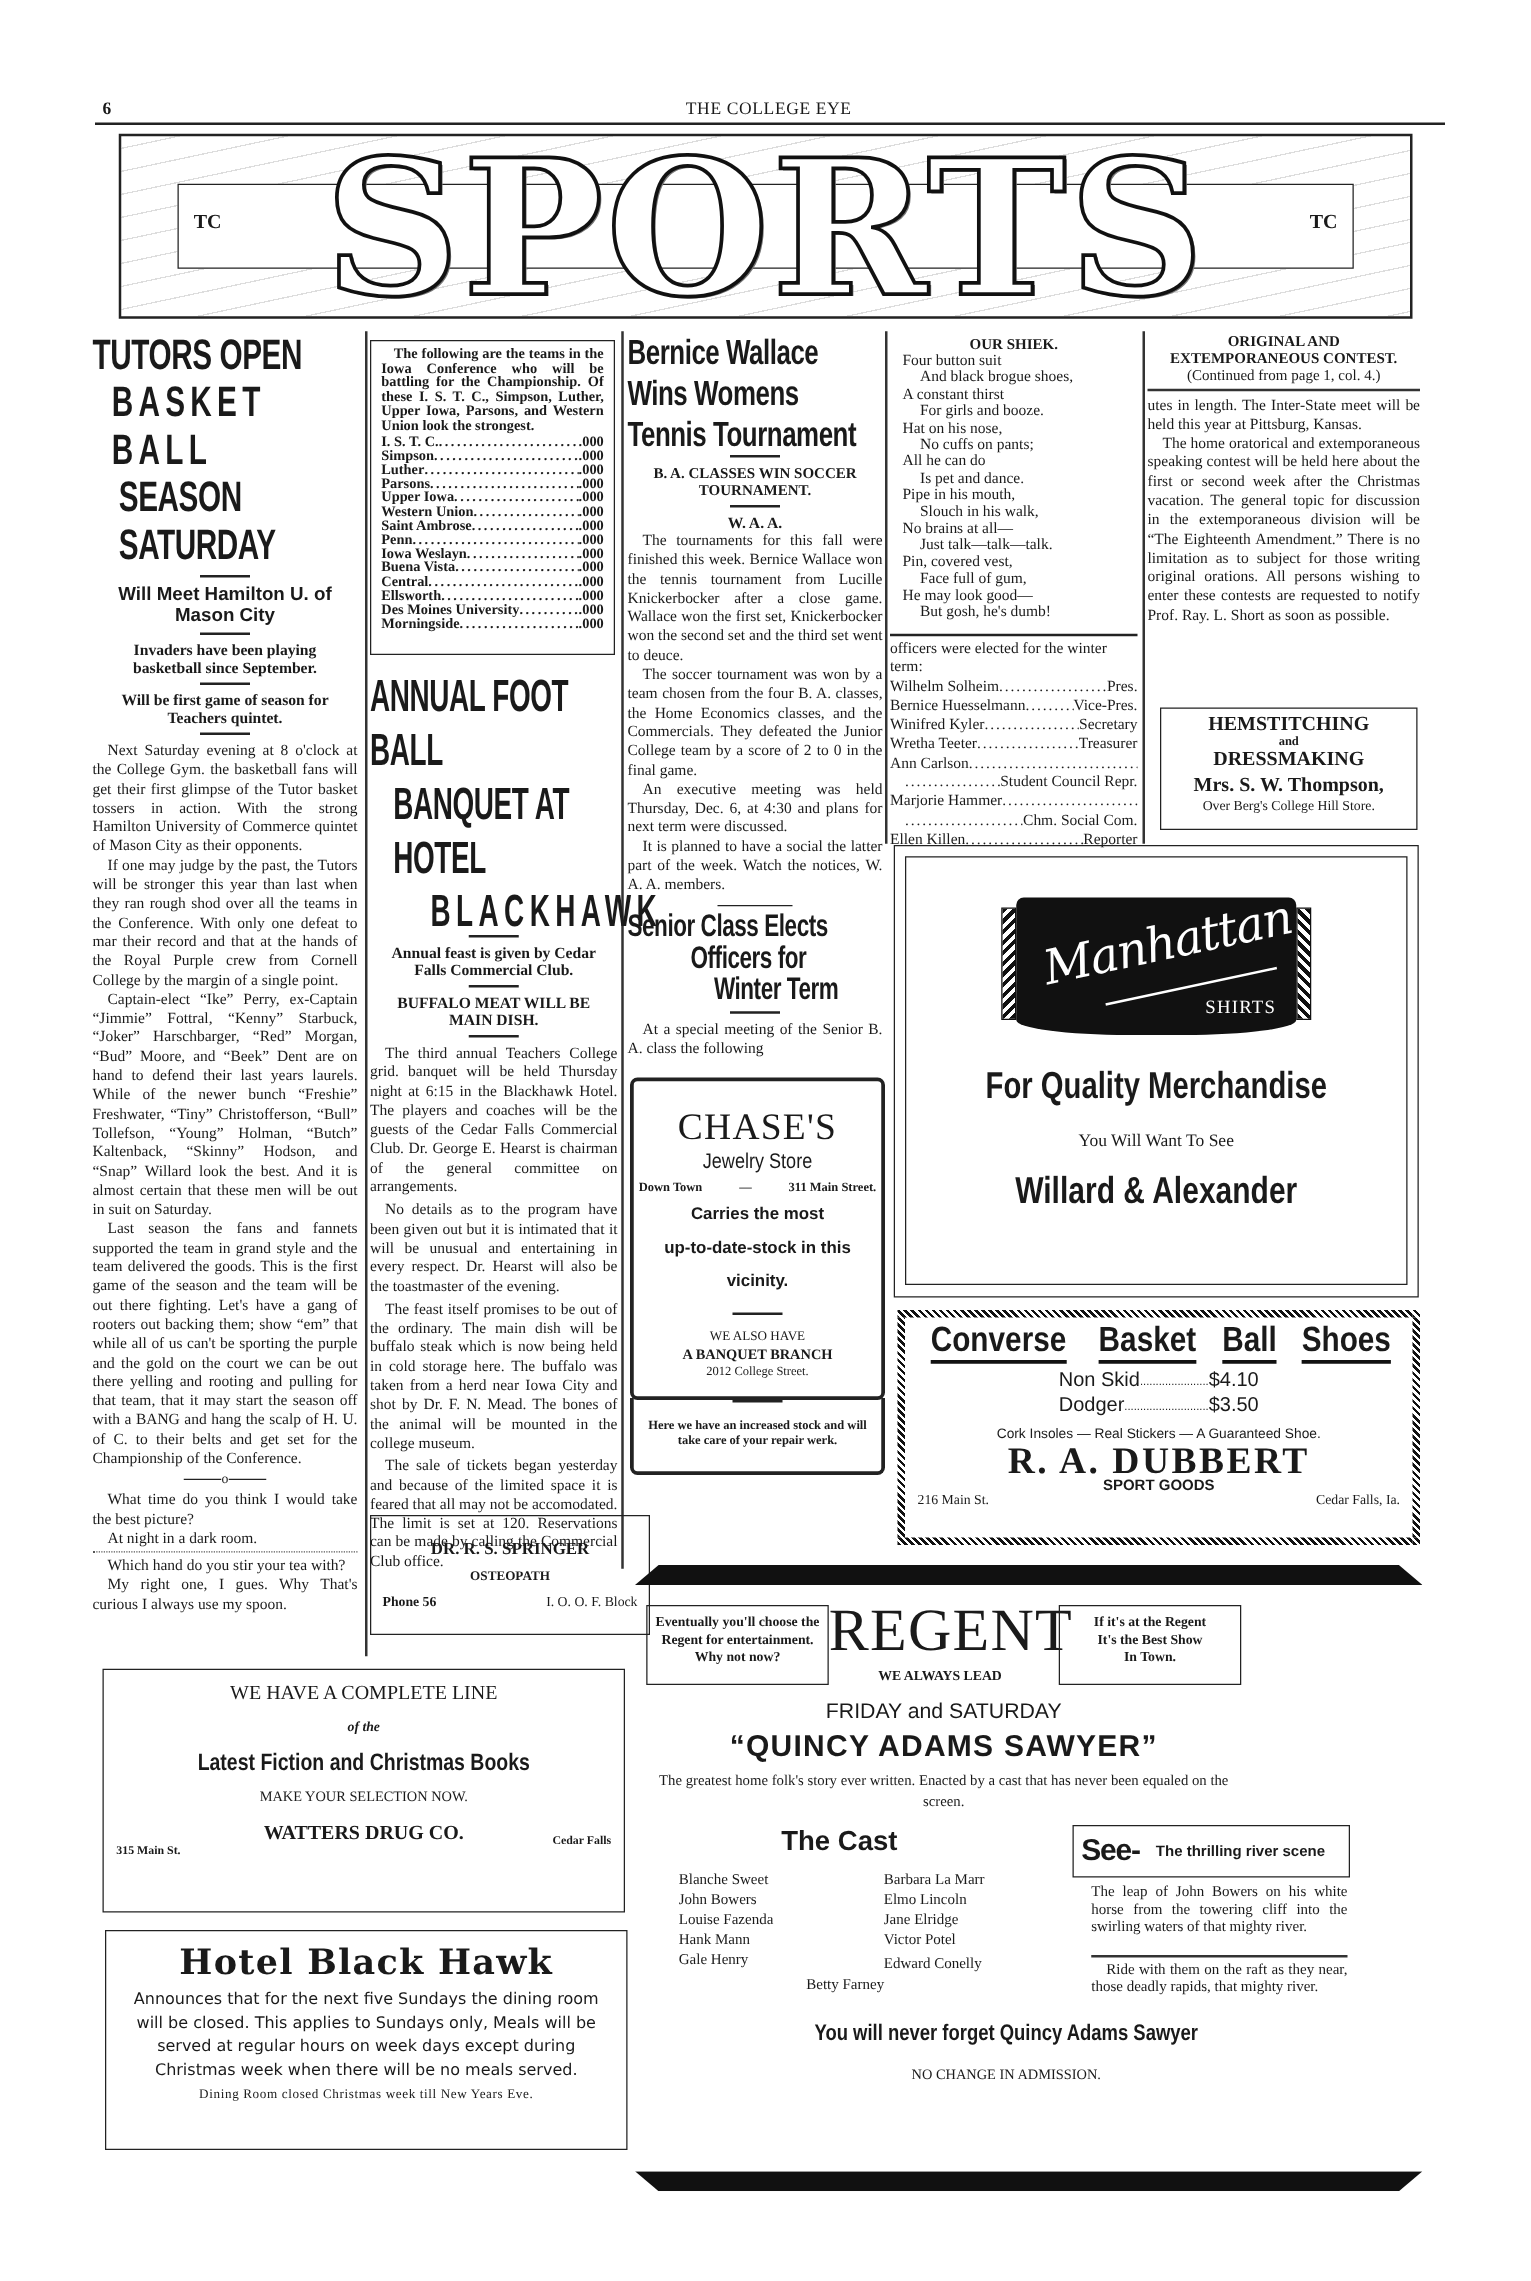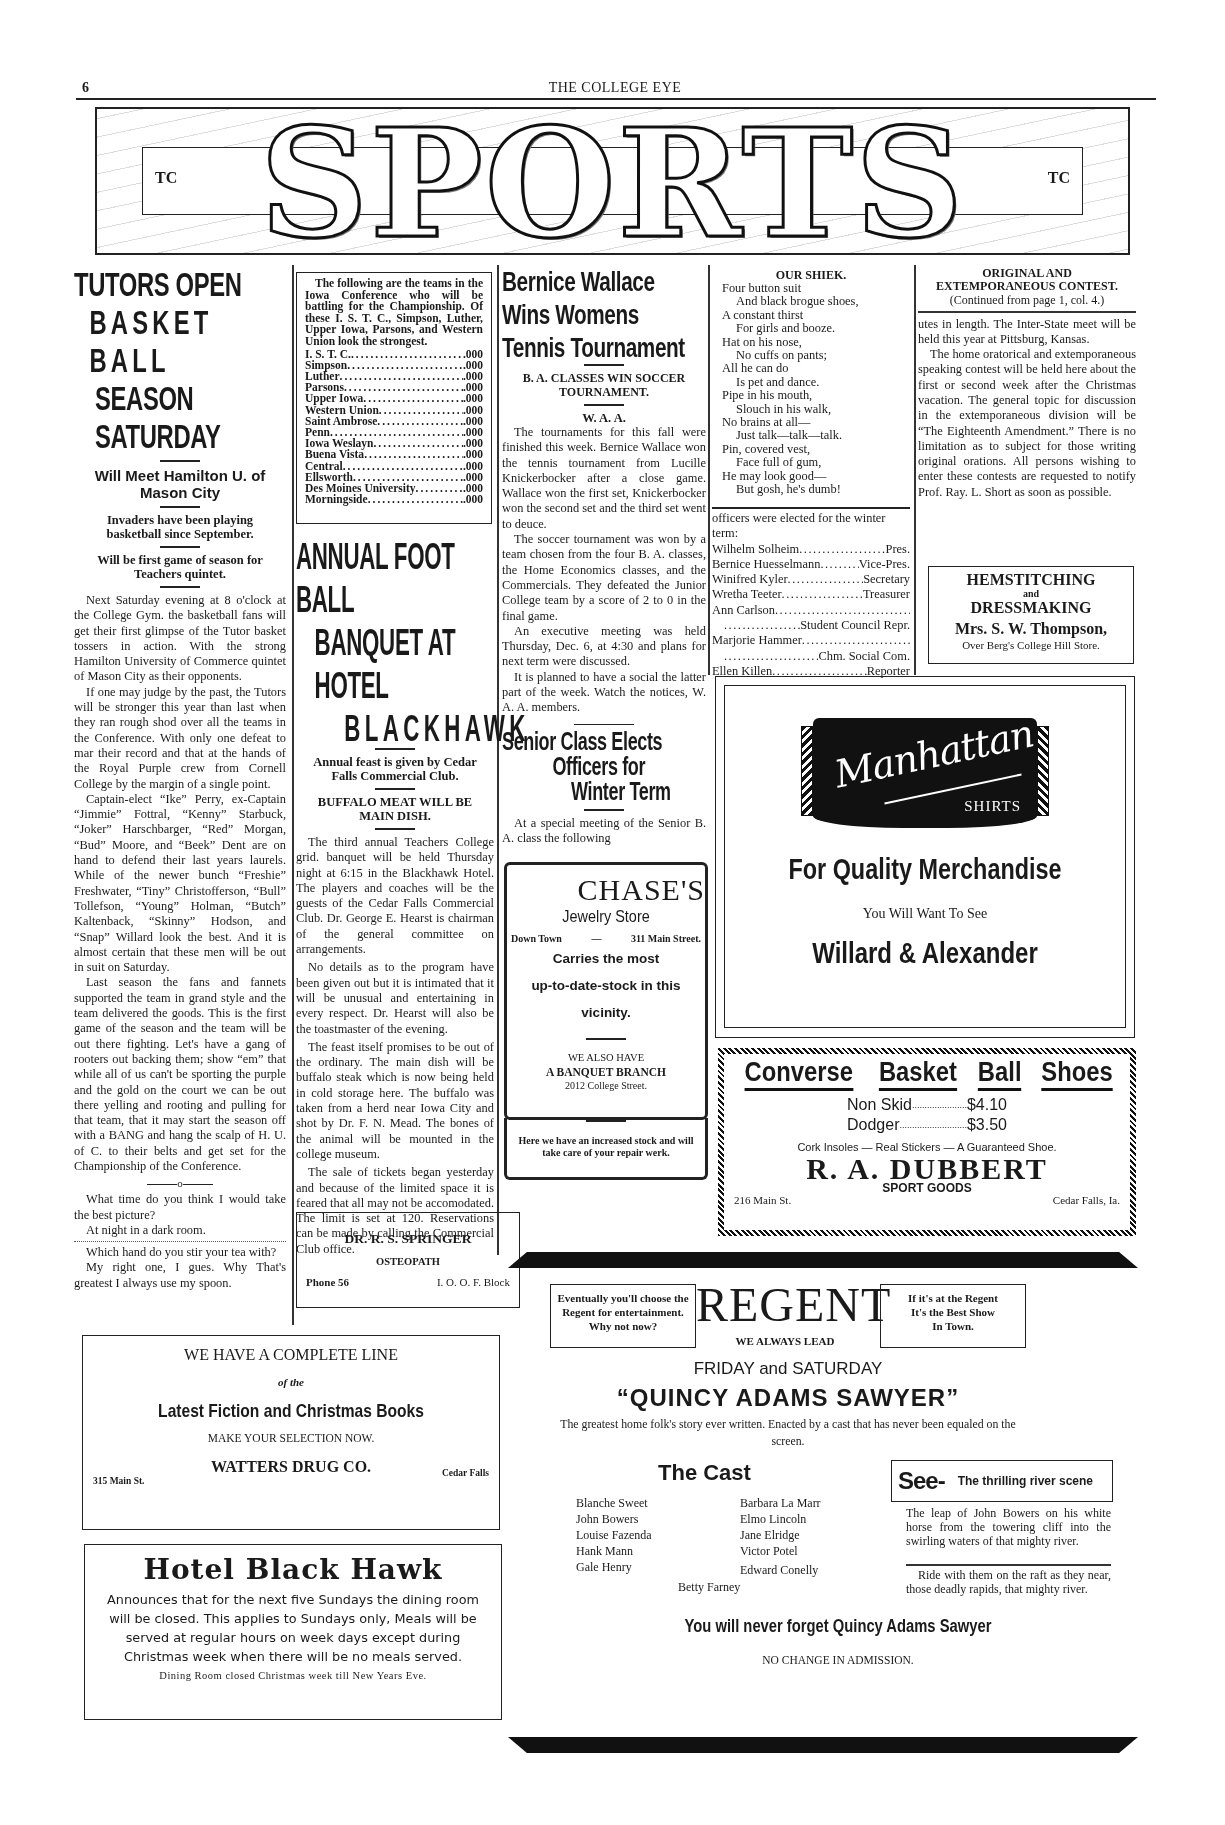--- a/index.html
+++ b/index.html
@@ -71,21 +71,21 @@
     <p>If one may judge by the past, the Tutors will be stronger this year than last when they ran rough shod over all the teams in the Conference. With only one defeat to mar their record and that at the hands of the Royal Purple crew from Cornell College by the margin of a single point.</p>
     <p>Captain-elect “Ike” Perry, ex-Captain “Jimmie” Fottral, “Kenny” Starbuck, “Joker” Harschbarger, “Red” Morgan, “Bud” Moore, and “Beek” Dent are on hand to defend their last years laurels. While of the newer bunch “Freshie” Freshwater, “Tiny” Christofferson, “Bull” Tollefson, “Young” Holman, “Butch” Kaltenback, “Skinny” Hodson, and “Snap” Willard look the best. And it is almost certain that these men will be out in suit on Saturday.</p>
     <p>Last season the fans and fannets supported the team in grand style and the team delivered the goods. This is the first game of the season and the team will be out there fighting. Let's have a gang of rooters out backing them; show “em” that while all of us can't be sporting the purple and the gold on the court we can be out there yelling and rooting and pulling for that team, that it may start the season off with a BANG and hang the scalp of H. U. of C. to their belts and get set for the Championship of the Conference.</p>
   </div>
   <div class="center" style="font-size:11px;line-height:12px;margin:3px 0;"><span style="display:inline-block;width:30px;border-top:1px solid #222;vertical-align:middle;"></span><span>o</span><span style="display:inline-block;width:30px;border-top:1px solid #222;vertical-align:middle;"></span></div>
   <div class="body-text">
     <p>What time do you think I would take the best picture?</p>
     <p>At night in a dark room.</p>
     <div style="border-top:1px dotted #555;margin:3px 0;"></div>
     <p>Which hand do you stir your tea with?</p>
-    <p>My right one, I gues. Why That's greatest I always use my spoon.</p>
+    <p>My right one, I gues. Why That's curious I always use my spoon.</p>
   </div>
 </div>
 
 <div class="box" style="left:296px;top:272px;width:196px;height:252px;border-width:1.5px;padding:5px 8px;">
   <div class="bold just" style="font-size:11.5px;line-height:11.6px;text-indent:10px;">The following are the teams in the Iowa Conference who will be battling for the Championship. Of these I. S. T. C., Simpson, Luther, Upper Iowa, Parsons, and Western Union look the strongest.</div>
   <div id="standings" style="margin-top:1px;text-align:center;">
     <div class="dots-row" style="font-size:11.5px;line-height:11.2px;">
         <span class="n">I. S. T. C.</span>
         <span class="d"></span>
         <span class="v">.000</span>
@@ -202,21 +202,21 @@
   <div class="headline-cond" style="font-size:25px;line-height:25px;transform:scaleX(0.72);transform-origin:left top;width:283px;">
     <div>Senior Class Elects</div>
     <div style="padding-left:70px;">Officers for</div>
     <div style="padding-left:96px;">Winter Term</div>
   </div>
   <div class="rule-short"></div>
   <div class="body-text" style="text-indent:12px;">At a special meeting of the Senior B. A. class the following</div>
 </div>
 
 <div class="box" style="left:504px;top:862px;width:204px;height:258px;border-width:3px;border-radius:6px;">
-  <div class="center" style="font-size:30px;margin-top:8px;letter-spacing:1px;text-align:right;">CHASE'S</div>
+  <div class="center" style="font-size:30px;margin-top:20px;letter-spacing:1px;">CHASE'S</div>
   <div class="center" style="font-family:'Liberation Sans',sans-serif;font-size:17px;transform:scaleX(0.85);">Jewelry Store</div>
   <div style="display:flex;justify-content:space-between;padding:0 4px;margin-top:6px;font-size:10px;font-weight:bold;">
     <span>Down Town</span>
       <span>—</span>
       <span>311 Main Street.</span>
   </div>
   <div class="center bold" style="font-family:'Liberation Sans',sans-serif;font-size:13.5px;line-height:27px;margin-top:1px;">
     <div>Carries the most</div>
     <div>up-to-date-stock in this</div>
     <div>vicinity.</div>
@@ -370,21 +370,21 @@
 </div>
 
 <div class="box" style="left:84px;top:1544px;width:418px;height:176px;border-width:1.5px;">
   <div class="center bold" style="font-family:'DejaVu Serif',serif;font-size:28px;margin-top:8px;letter-spacing:1px;">Hotel Black Hawk</div>
   <div class="center" style="font-family:'DejaVu Sans',sans-serif;font-size:12.8px;line-height:19px;padding:4px 14px 0;">Announces that for the next five Sundays the dining room will be closed. This applies to Sundays only, Meals will be served at regular hours on week days except during Christmas week when there will be no meals served.</div>
   <div class="center" style="font-size:10.5px;margin-top:4px;letter-spacing:0.5px;">Dining Room closed Christmas week till New Years Eve.</div>
 </div>
 
 <div style="position:absolute;left:508px;top:1252px;width:630px;height:16px;background:#111;clip-path:polygon(3% 0,97% 0,100% 100%,0 100%);"></div>
 <div style="position:absolute;left:508px;top:1737px;width:630px;height:16px;background:#111;clip-path:polygon(0 0,100% 0,97% 100%,3% 100%);"></div>
-<div class="abs" style="left:528px;top:1270px;width:615px;height:466px;">
+<div class="abs" style="left:495px;top:1270px;width:615px;height:466px;">
   <div class="box" style="left:22px;top:14px;width:146px;height:64px;border-width:1.5px;font-weight:bold;font-size:11px;line-height:14px;text-align:center;padding:6px 4px;">Eventually you'll choose the Regent for entertainment. Why not now?</div>
   <div class="abs center" style="left:168px;top:10px;width:178px;font-size:48px;line-height:50px;letter-spacing:1px;">REGENT</div>
   <div class="box" style="left:352px;top:14px;width:146px;height:64px;border-width:1.5px;font-weight:bold;font-size:11px;line-height:14px;text-align:center;padding:6px 4px;">
     <div>If it's at the Regent</div>
     <div>It's the Best Show</div>
     <div>In Town.</div>
   </div>
   <div class="abs center bold" style="left:168px;top:65px;width:178px;font-size:11px;">WE ALWAYS LEAD</div>
   <div class="abs center" style="left:0;top:89px;width:520px;font-family:'Liberation Sans',sans-serif;font-size:17px;">FRIDAY and SATURDAY</div>
   <div class="abs center bold" style="left:0;top:114px;width:520px;font-family:'Liberation Sans',sans-serif;font-size:24px;letter-spacing:1px;">“QUINCY ADAMS SAWYER”</div>

